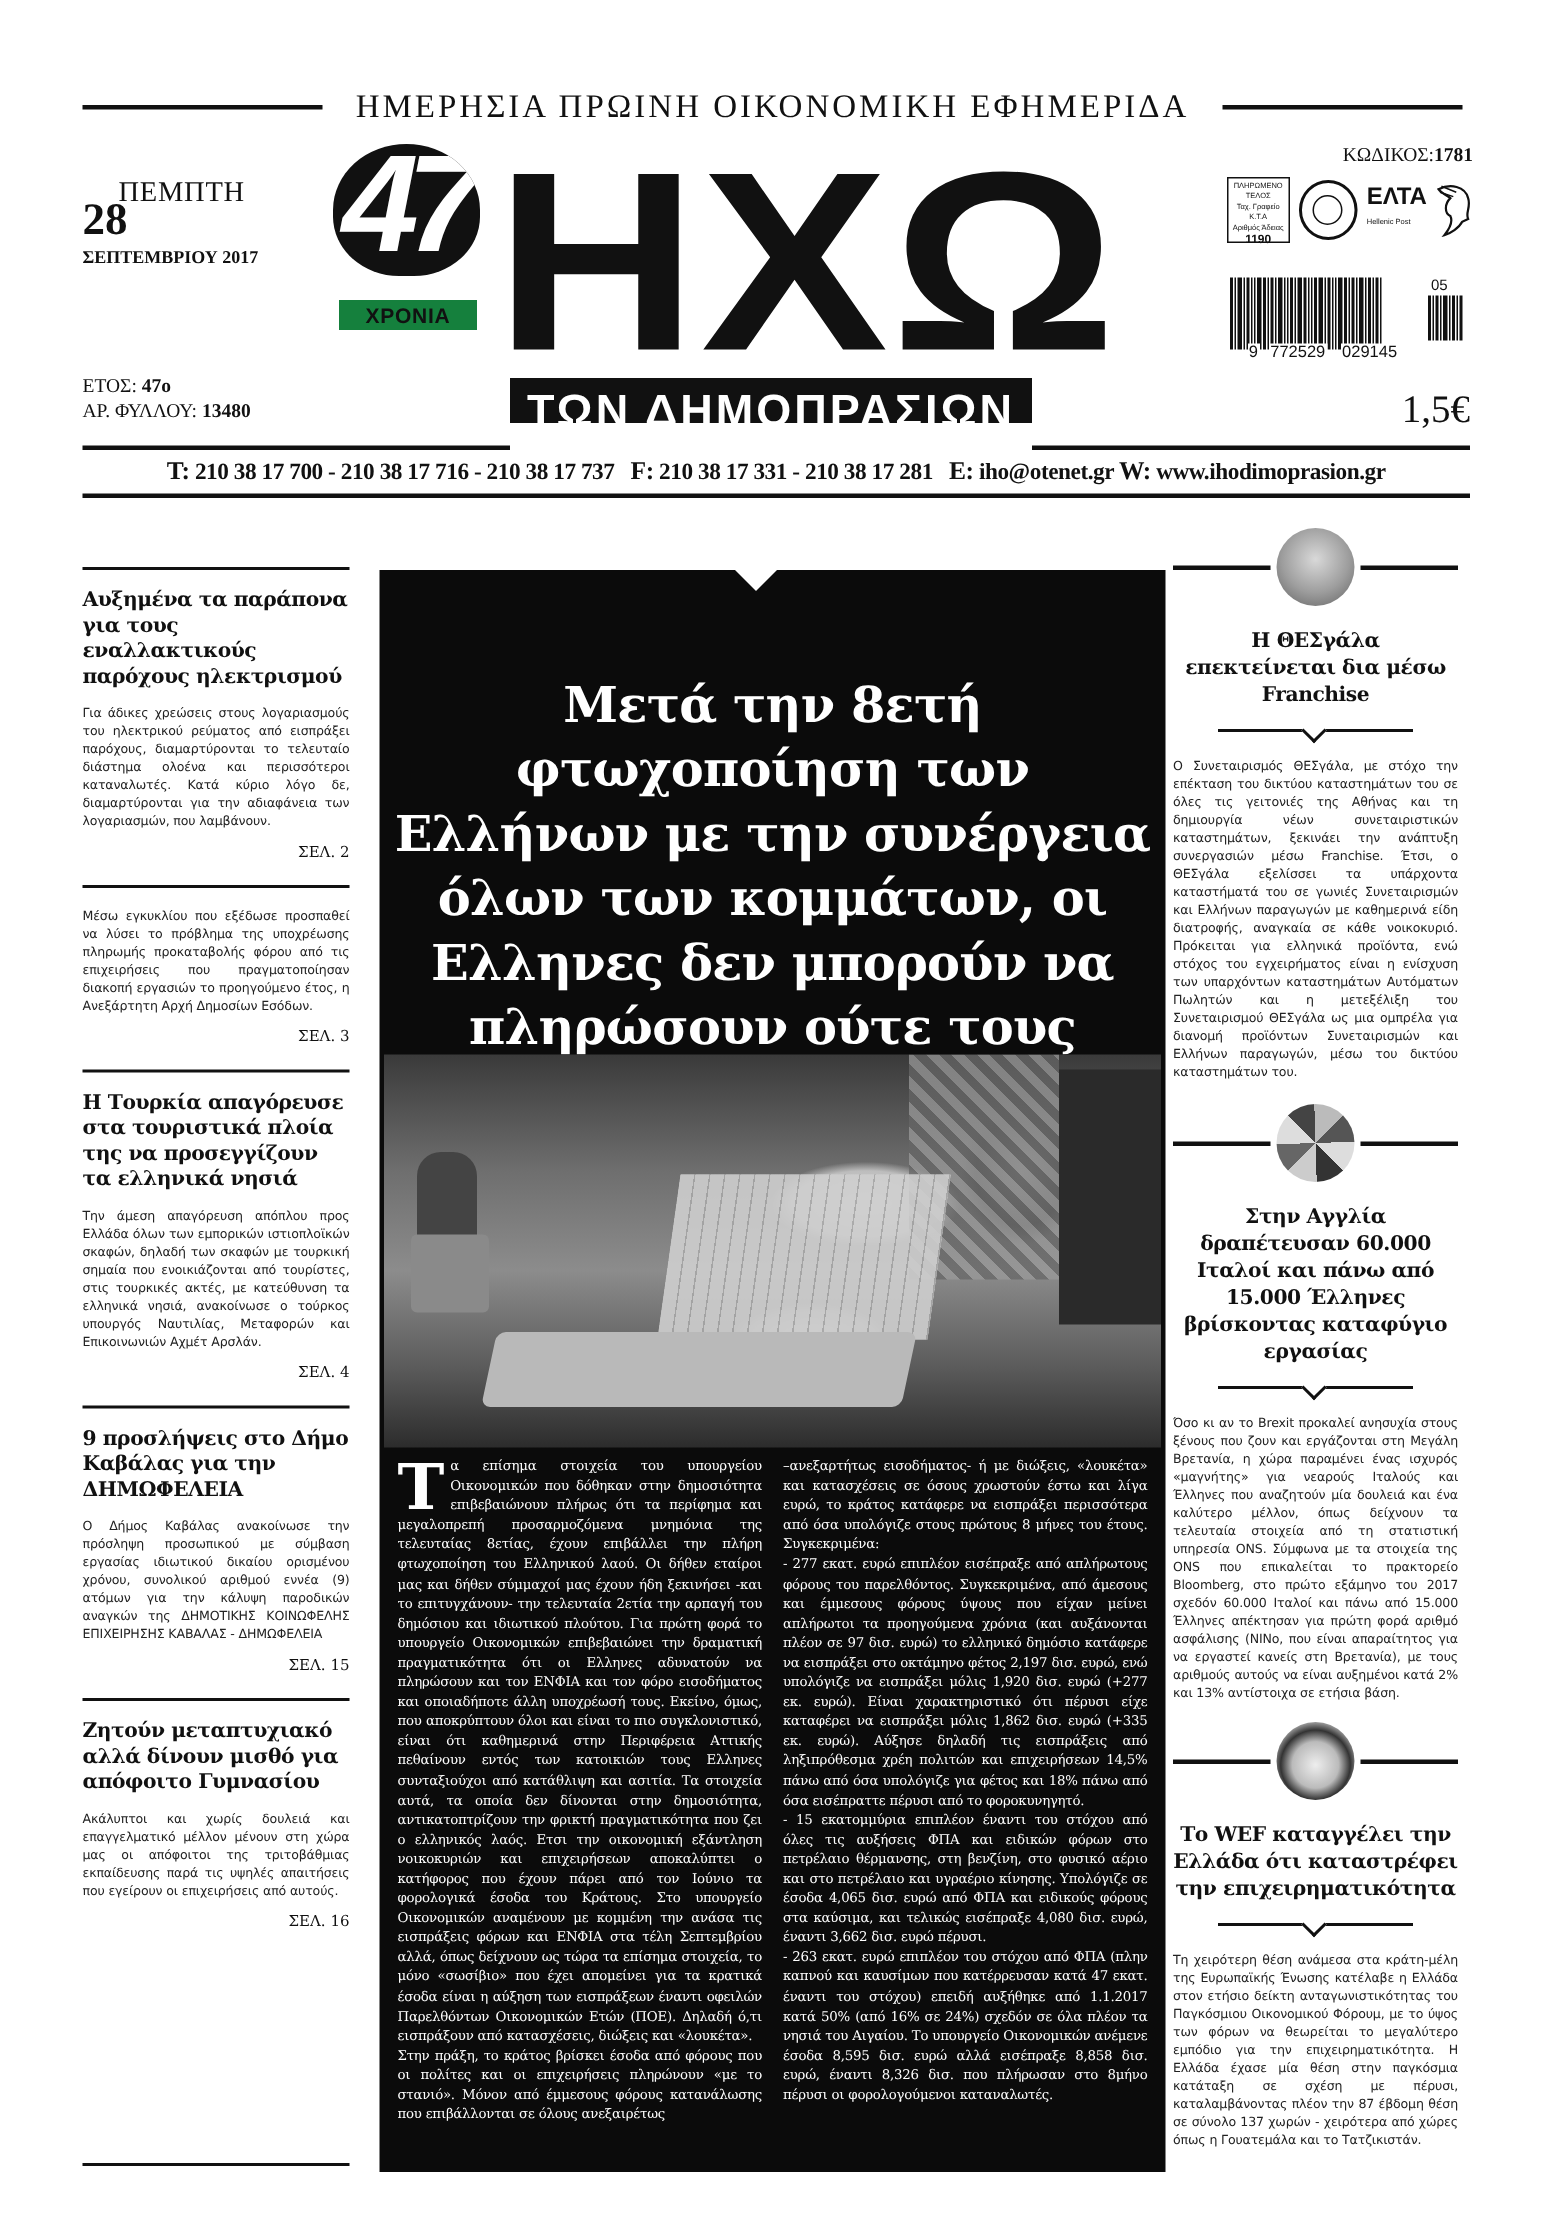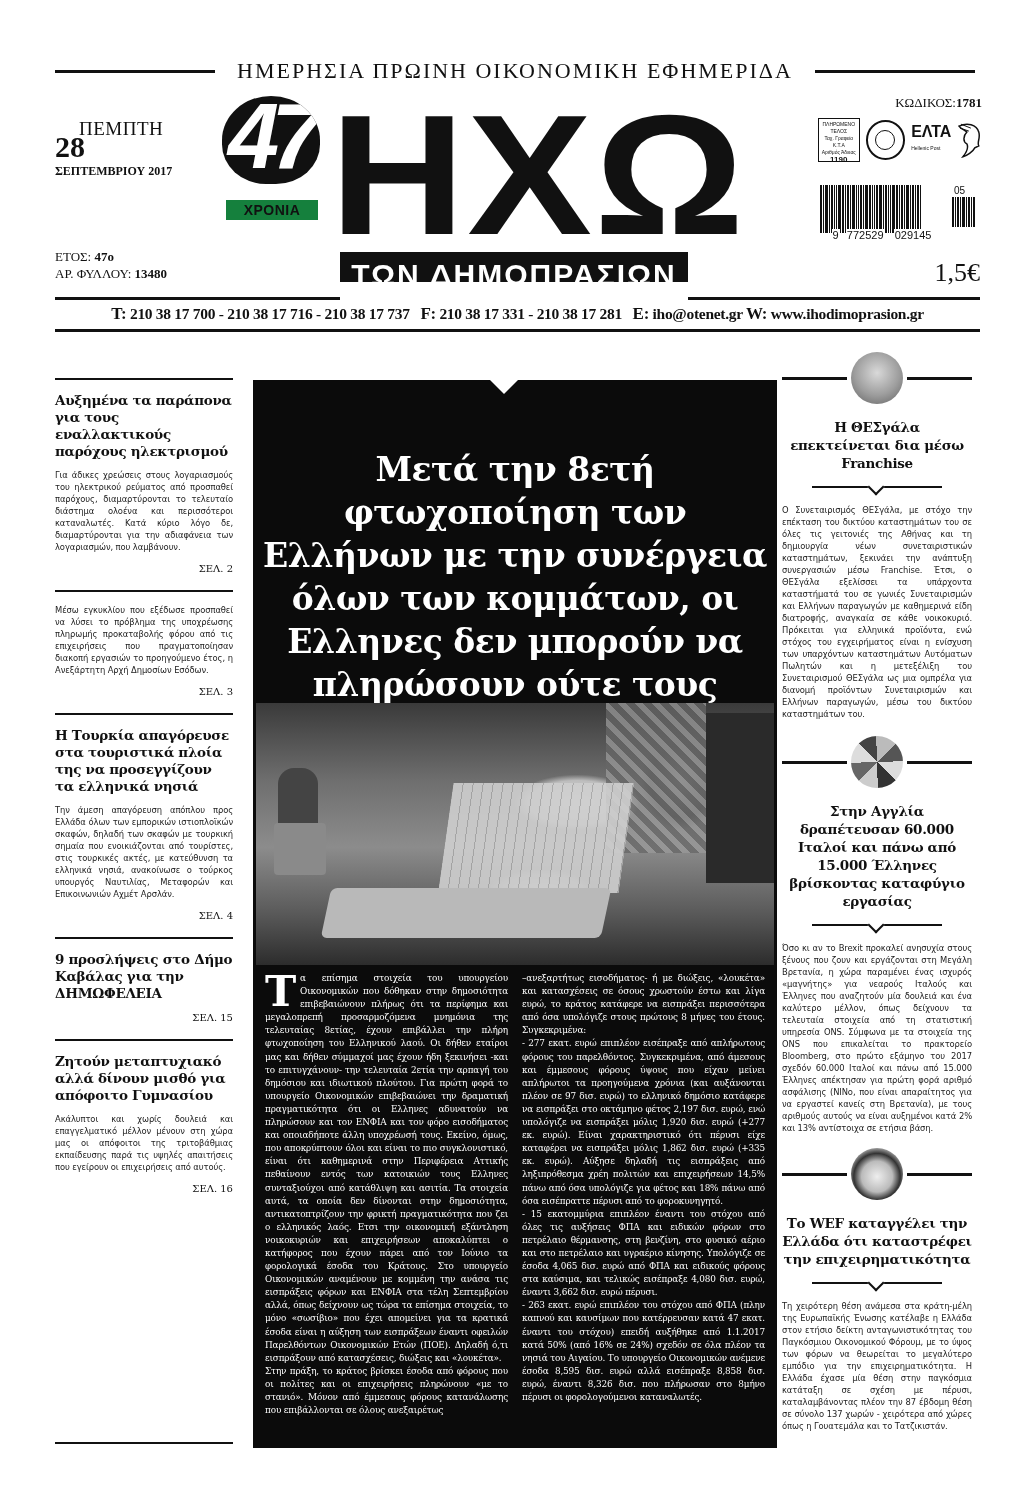--- a/index.html
+++ b/index.html
@@ -230,34 +230,35 @@
   <span class="lbl">E:</span>
   <span>iho@otenet.gr</span>
   <span class="lbl">W:</span>
   <span>www.ihodimoprasion.gr</span>
 </div>
 <div class="abs rule-contact"></div>
 
 <div class="abs left-col">
   <div class="brief">
     <h3>Αυξημένα τα παράπονα για τους εναλλακτικούς παρόχους ηλεκτρισμού</h3>
-    <p>Για άδικες χρεώσεις στους λογαριασμούς του ηλεκτρικού ρεύματος από προσπαθεί παρόχους, διαμαρτύρονται το τελευταίο διάστημα ολοένα και περισσότεροι καταναλωτές. Κατά κύριο λόγο δε, διαμαρτύρονται για την αδιαφάνεια των λογαριασμών, που λαμβάνουν.</p>
+    <p>Για άδικες χρεώσεις στους λογαριασμούς του ηλεκτρικού ρεύματος από εισπράξει παρόχους, διαμαρτύρονται το τελευταίο διάστημα ολοένα και περισσότεροι καταναλωτές. Κατά κύριο λόγο δε, διαμαρτύρονται για την αδιαφάνεια των λογαριασμών, που λαμβάνουν.</p>
     <div class="page">ΣΕΛ. 2</div>
   </div>
   <div class="brief">
     <p>Μέσω εγκυκλίου που εξέδωσε προσπαθεί να λύσει το πρόβλημα της υποχρέωσης πληρωμής προκαταβολής φόρου από τις επιχειρήσεις που πραγματοποίησαν διακοπή εργασιών το προηγούμενο έτος, η Ανεξάρτητη Αρχή Δημοσίων Εσόδων.</p>
     <div class="page">ΣΕΛ. 3</div>
   </div>
   <div class="brief">
     <h3>Η Τουρκία απαγόρευσε στα τουριστικά πλοία της να προσεγγίζουν τα ελληνικά νησιά</h3>
     <p>Την άμεση απαγόρευση απόπλου προς Ελλάδα όλων των εμπορικών ιστιοπλοϊκών σκαφών, δηλαδή των σκαφών με τουρκική σημαία που ενοικιάζονται από τουρίστες, στις τουρκικές ακτές, με κατεύθυνση τα ελληνικά νησιά, ανακοίνωσε ο τούρκος υπουργός Ναυτιλίας, Μεταφορών και Επικοινωνιών Αχμέτ Αρσλάν.</p>
     <div class="page">ΣΕΛ. 4</div>
   </div>
   <div class="brief">
     <h3>9 προσλήψεις στο Δήμο Καβάλας για την ΔΗΜΩΦΕΛΕΙΑ</h3>
+    <p>Ο Δήμος Καβάλας ανακοίνωσε την πρόσληψη προσωπικού με σύμβαση εργασίας ιδιωτικού δικαίου ορισμένου χρόνου, συνολικού αριθμού εννέα (9) ατόμων για την κάλυψη παροδικών αναγκών της ΔΗΜΟΤΙΚΗΣ ΚΟΙΝΩΦΕΛΗΣ ΕΠΙΧΕΙΡΗΣΗΣ ΚΑΒΑΛΑΣ - ΔΗΜΩΦΕΛΕΙΑ</p>
     <div class="page">ΣΕΛ. 15</div>
   </div>
   <div class="brief">
     <h3>Ζητούν μεταπτυχιακό αλλά δίνουν μισθό για απόφοιτο Γυμνασίου</h3>
     <p>Ακάλυπτοι και χωρίς δουλειά και επαγγελματικό μέλλον μένουν στη χώρα μας οι απόφοιτοι της τριτοβάθμιας εκπαίδευσης παρά τις υψηλές απαιτήσεις που εγείρουν οι επιχειρήσεις από αυτούς.</p>
     <div class="page">ΣΕΛ. 16</div>
   </div>
 </div>
 <div class="abs left-bottom-rule"></div>
 

